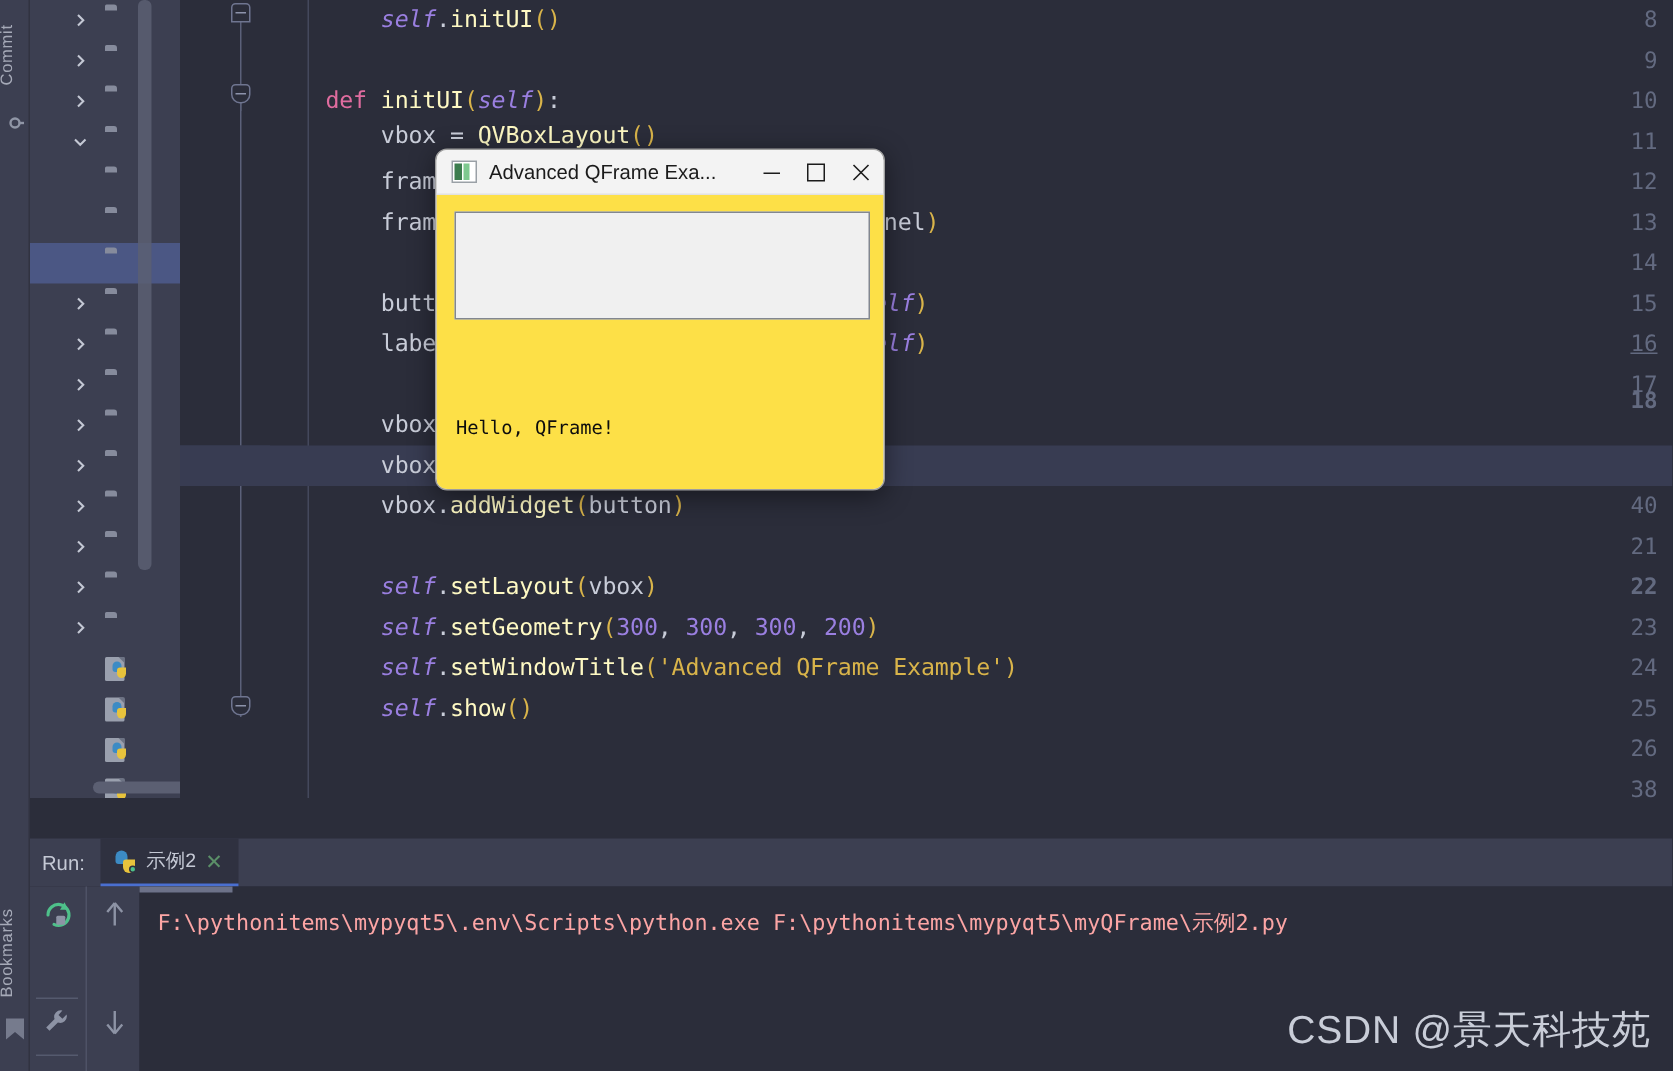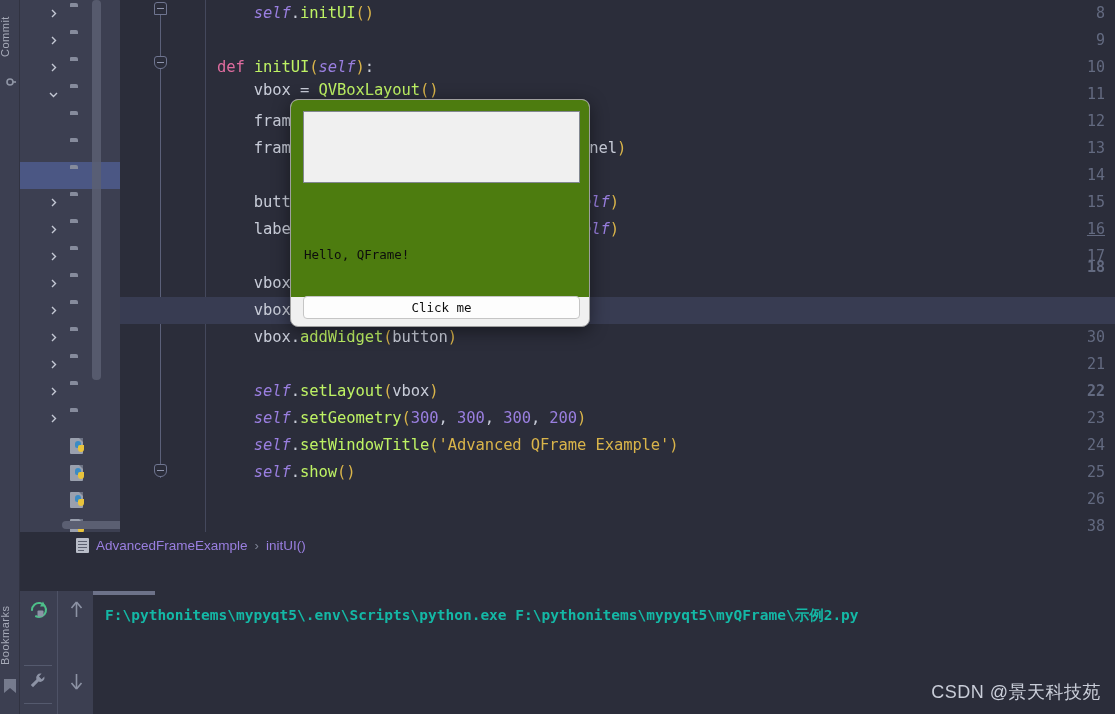--- a/index.html
+++ b/index.html
@@ -114,21 +114,21 @@
   }
   .cur-row {
     position: absolute; left: 0; width: 995px; height: 27px;
     background: #383c52;
   }
   .cur-row-gutter {
     position: absolute; left: 120px; width: 60px; height: 27px;
     background: #383c52;
   }
   .kw2 { color: #e06c9f; }
-  .fn  { color: #bef264; }
+  .fn  { color: #fef9c3; }
   .self{ color: #9a7fe0; font-style: italic; }
   .par { color: #d9b44a; }
   .num { color: #9a7fe0; }
   .str { color: #d9b44a; }
   .plain { color: #c8ccd8; }
 
   
   .breadcrumb {
     position: absolute; left: 70px; top: 532px; width: 1045px; height: 27px;
     display: flex; align-items: center; gap: 7px;
@@ -168,21 +168,21 @@
   }
   .run-tab-text { color: #c5c9d5; font-size: 13px; }
   .run-tab-x { color: #5b8f68; font-size: 14px; }
 
   .console {
     position: absolute; left: 93px; top: 591px; width: 1022px; height: 123px;
     background: #2b2d3a;
   }
   .console-line {
     position: absolute; left: 12px; top: 15px; white-space: pre;
-    color: #14b8a6; font-family: "DejaVu Sans Mono", monospace; font-size: 14.5px; font-weight: bold;
+    color: #fca5a5; font-family: "DejaVu Sans Mono", monospace; font-size: 14.5px;
   }
   .console-scroll {
     position: absolute; left: 0; top: 0; width: 62px; height: 4px;
     background: #6d7289;
   }
   .run-tools {
     position: absolute; left: 20px; top: 591px; width: 73px; height: 123px;
     background: #3c3f51;
   }
   .rt-col { position: absolute; top: 0; width: 36px; }
@@ -230,40 +230,40 @@
   .dlg-btn {
     width: 30px; height: 30px; display: flex; align-items: center;
     justify-content: center; color: #1b1b1b; font-size: 13px;
   }
   .dlg-min::after {
     content: ""; width: 11px; height: 1px; background: #1b1b1b;
   }
   .dlg-max::after {
     content: ""; width: 10px; height: 10px; border: 1px solid #1b1b1b;
   }
-  .dlg-body { position: relative; height: 197px; background: #4d7c0f; }
+  .dlg-body { position: relative; height: 197px; background: #fde047; }
   .qframe {
     position: absolute; left: 12px; top: 11px; width: 277px; height: 72px;
     background: #f0f0f0; border: 1px solid #828790;
   }
   .qlabel {
     position: absolute; left: 13px; top: 147px;
     color: #0d0d0d; font-family: "DejaVu Sans Mono", monospace; font-size: 12.5px;
   }
   .qbutton {
     position: absolute; left: 12px; top: 196px; width: 277px; height: 23px;
     background: #fdfdfd; border: 1px solid #c5c5c5; border-radius: 4px;
     display: flex; align-items: center; justify-content: center;
     color: #0d0d0d; font-family: "DejaVu Sans Mono", monospace; font-size: 12.5px;
   }
 
   
   .watermark {
     position: absolute; right: 14px; bottom: 10px;
-    color: #c9cdd8; font-size: 18px; letter-spacing: .5px;
+    color: #c9cdd8; font-size: 26px; letter-spacing: .5px;
     font-family: "Liberation Sans", sans-serif;
   }
 </style>
 </head>
 <body>
 
 <div id="root">
 
   <div class="rail">
     <div class="rail-label commit">
@@ -395,21 +395,21 @@
         <div class="lnum" style="top: 58px;">10</div>
         <div class="lnum" style="top: 85px;">11</div>
         <div class="lnum" style="top: 112px;">12</div>
         <div class="lnum" style="top: 139px;">13</div>
         <div class="lnum" style="top: 166px;">14</div>
         <div class="lnum" style="top: 193px;">15</div>
         <div class="lnum" style="top: 220px; text-decoration: underline;">16</div>
         <div class="lnum" style="top: 247px;">17</div>
         <div class="lnum" style="top: 258px; font-weight: bold;">18</div>
         <div class="lnum cur" style="top: 301px;">19</div>
-        <div class="lnum" style="top: 328px;">30</div>
+        <div class="lnum" style="top: 328px;">40</div>
         <div class="lnum" style="top: 355px;">21</div>
         <div class="lnum" style="top: 382px; font-weight: bold;">22</div>
         <div class="lnum" style="top: 409px;">23</div>
         <div class="lnum" style="top: 436px;">24</div>
         <div class="lnum" style="top: 463px;">25</div>
         <div class="lnum" style="top: 490px;">26</div>
         <div class="lnum" style="top: 517px;">38</div>
       </div>
 
     <div class="fold-line" style="top:14px;height:60px"></div>
@@ -446,35 +446,33 @@
       <div class="code-line" style="left: 462px; top: 220px;"><span class="self">elf</span><span class="par">)</span></div>
     </div>
 
   <div class="cur-row-gutter" style="top:297px"></div>
   <div class="cur-row" style="left:120px; top:297px"></div>
 
   <div id="overlay-lines">
       <div class="code-line" style="top: 301px; position: absolute; left: 180px;">        <span class="plain">vbox</span></div>
     </div>
 
-  <div class="breadcrumb">
-    <svg class="bc-ico" viewBox="0 0 13 15">
-      <rect x="0" y="0" width="13" height="15" rx="1" fill="#b9bdc8"></rect>
-      <g fill="#5d6170">
-        <rect x="2" y="3" width="9" height="1"></rect>
-        <rect x="2" y="6" width="9" height="1"></rect>
-        <rect x="2" y="9" width="9" height="1"></rect>
-        <rect x="2" y="12" width="6" height="1"></rect>
-      </g>
-    </svg>
-    <span class="bc-text">AdvancedFrameExample</span>
-    <span class="bc-sep">›</span>
-    <span class="bc-text">initUI()</span>
+
+  <div class="runbar">
+    <span class="run-label">Run:</span>
+    <div class="run-tab">
+      <span class="run-tab-ico">
+        <span class="sb"></span>
+          <span class="sy"></span>
+          <span class="dot"></span>
+      </span>
+      <span class="run-tab-text">示例2</span>
+      <span class="run-tab-x">✕</span>
+    </div>
   </div>
-
 
   <div class="run-tools">
     <div class="rt-col" style="left:0">
       <div class="rt-btn" style="top:0">
         <svg width="19" height="19" viewBox="0 0 19 19">
           <path d="M3 10 a7 7 0 1 1 4 6.3" fill="none" stroke="#4ec08a" stroke-width="2.1" stroke-linecap="round"></path>
           <path d="M14 1.5 l2.5 5 l-5.5 0 z" fill="#4ec08a"></path>
           <rect x="8.5" y="10.5" width="6" height="6" rx="1" fill="#8d93a5"></rect>
         </svg>
       </div>
@@ -503,20 +501,34 @@
 
     </div>
   </div>
 
   <div class="console">
     <div class="console-scroll"></div>
     <div class="console-line">F:\pythonitems\mypyqt5\.env\Scripts\python.exe F:\pythonitems\mypyqt5\myQFrame\示例2.py</div>
   </div>
 
   <div class="dialog">
+    <div class="dlg-title">
+      <span class="dlg-icon"></span>
+      <span class="dlg-title-text">Advanced QFrame Exa...</span>
+      <span class="dlg-btns">
+        <span class="dlg-btn dlg-min"></span>
+        <span class="dlg-btn dlg-max"></span>
+        <span class="dlg-btn">
+          <svg width="12" height="12" viewBox="0 0 12 12">
+            <line x1="1" y1="1" x2="11" y2="11" stroke="#1b1b1b" stroke-width="1.1"></line>
+            <line x1="11" y1="1" x2="1" y2="11" stroke="#1b1b1b" stroke-width="1.1"></line>
+          </svg>
+        </span>
+      </span>
+    </div>
     <div class="dlg-body">
       <div class="qframe"></div>
       <div class="qlabel">Hello, QFrame!</div>
       <div class="qbutton">Click me</div>
     </div>
   </div>
 
   <div class="watermark">CSDN @景天科技苑</div>
 </div>
 

